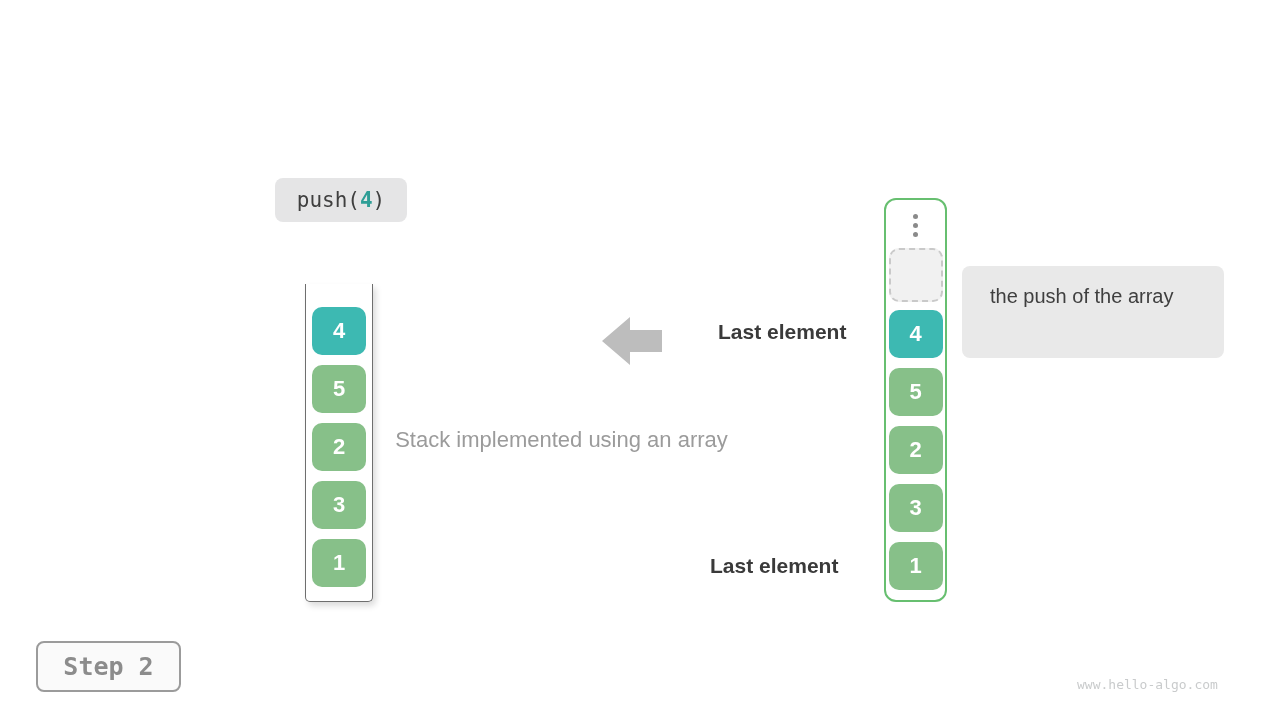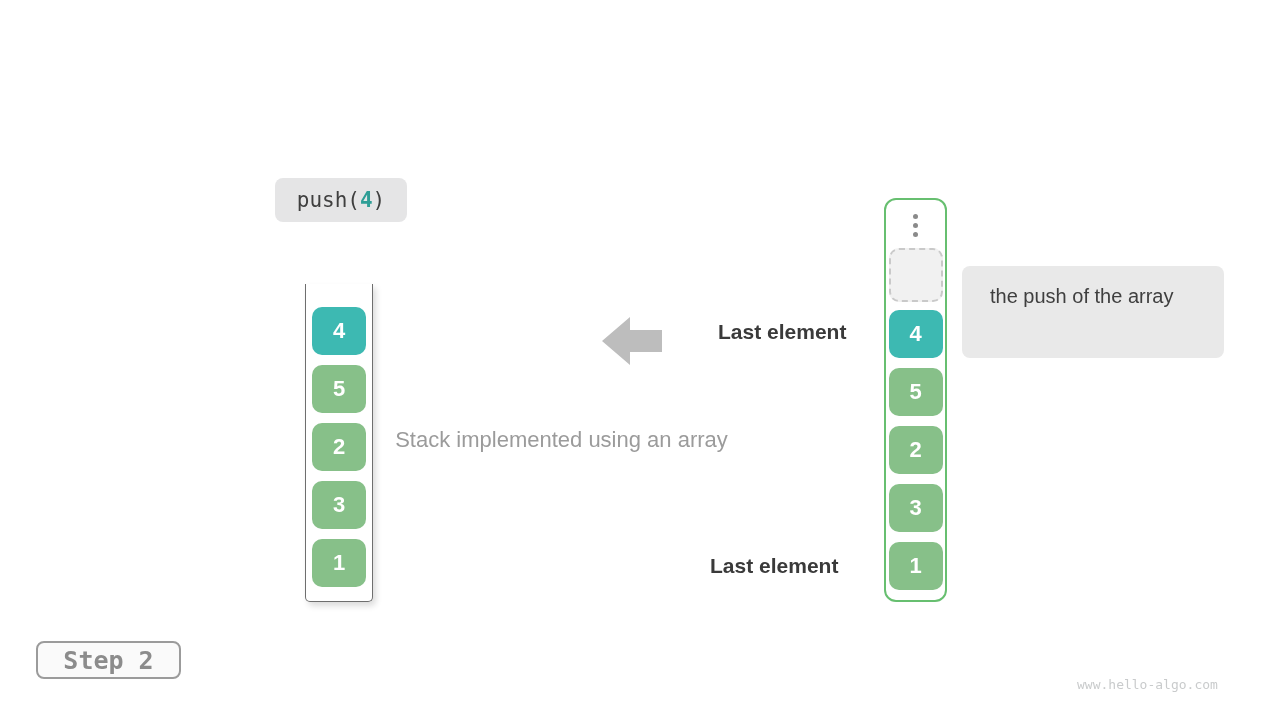--- a/index.html
+++ b/index.html
@@ -53,21 +53,21 @@
     font-size:22px;color:#9b9b9b;
   }
   
   .callout{
     position:absolute;left:962px;top:266px;width:262px;height:92px;
     background:#e9e9e9;border-radius:8px;box-sizing:border-box;
     padding:16px 0 0 28px;font-size:20px;line-height:29px;color:#3f3f3f;
   }
   
   .step-box{
-    position:absolute;left:36px;top:641px;width:145px;height:38px;
+    position:absolute;left:36px;top:641px;width:145px;height:51px;
     background:#fafafa;border:2px solid #9b9b9b;border-radius:8px;box-sizing:border-box;
     display:flex;align-items:center;justify-content:center;
     font-family:"DejaVu Sans Mono", monospace;font-weight:bold;font-size:25px;color:#8c8c8c;
   }
   
   .watermark{
     position:absolute;left:1077px;top:677px;
     font-family:"DejaVu Sans Mono", monospace;font-size:13px;color:#c9cbcc;
   }
 </style>

